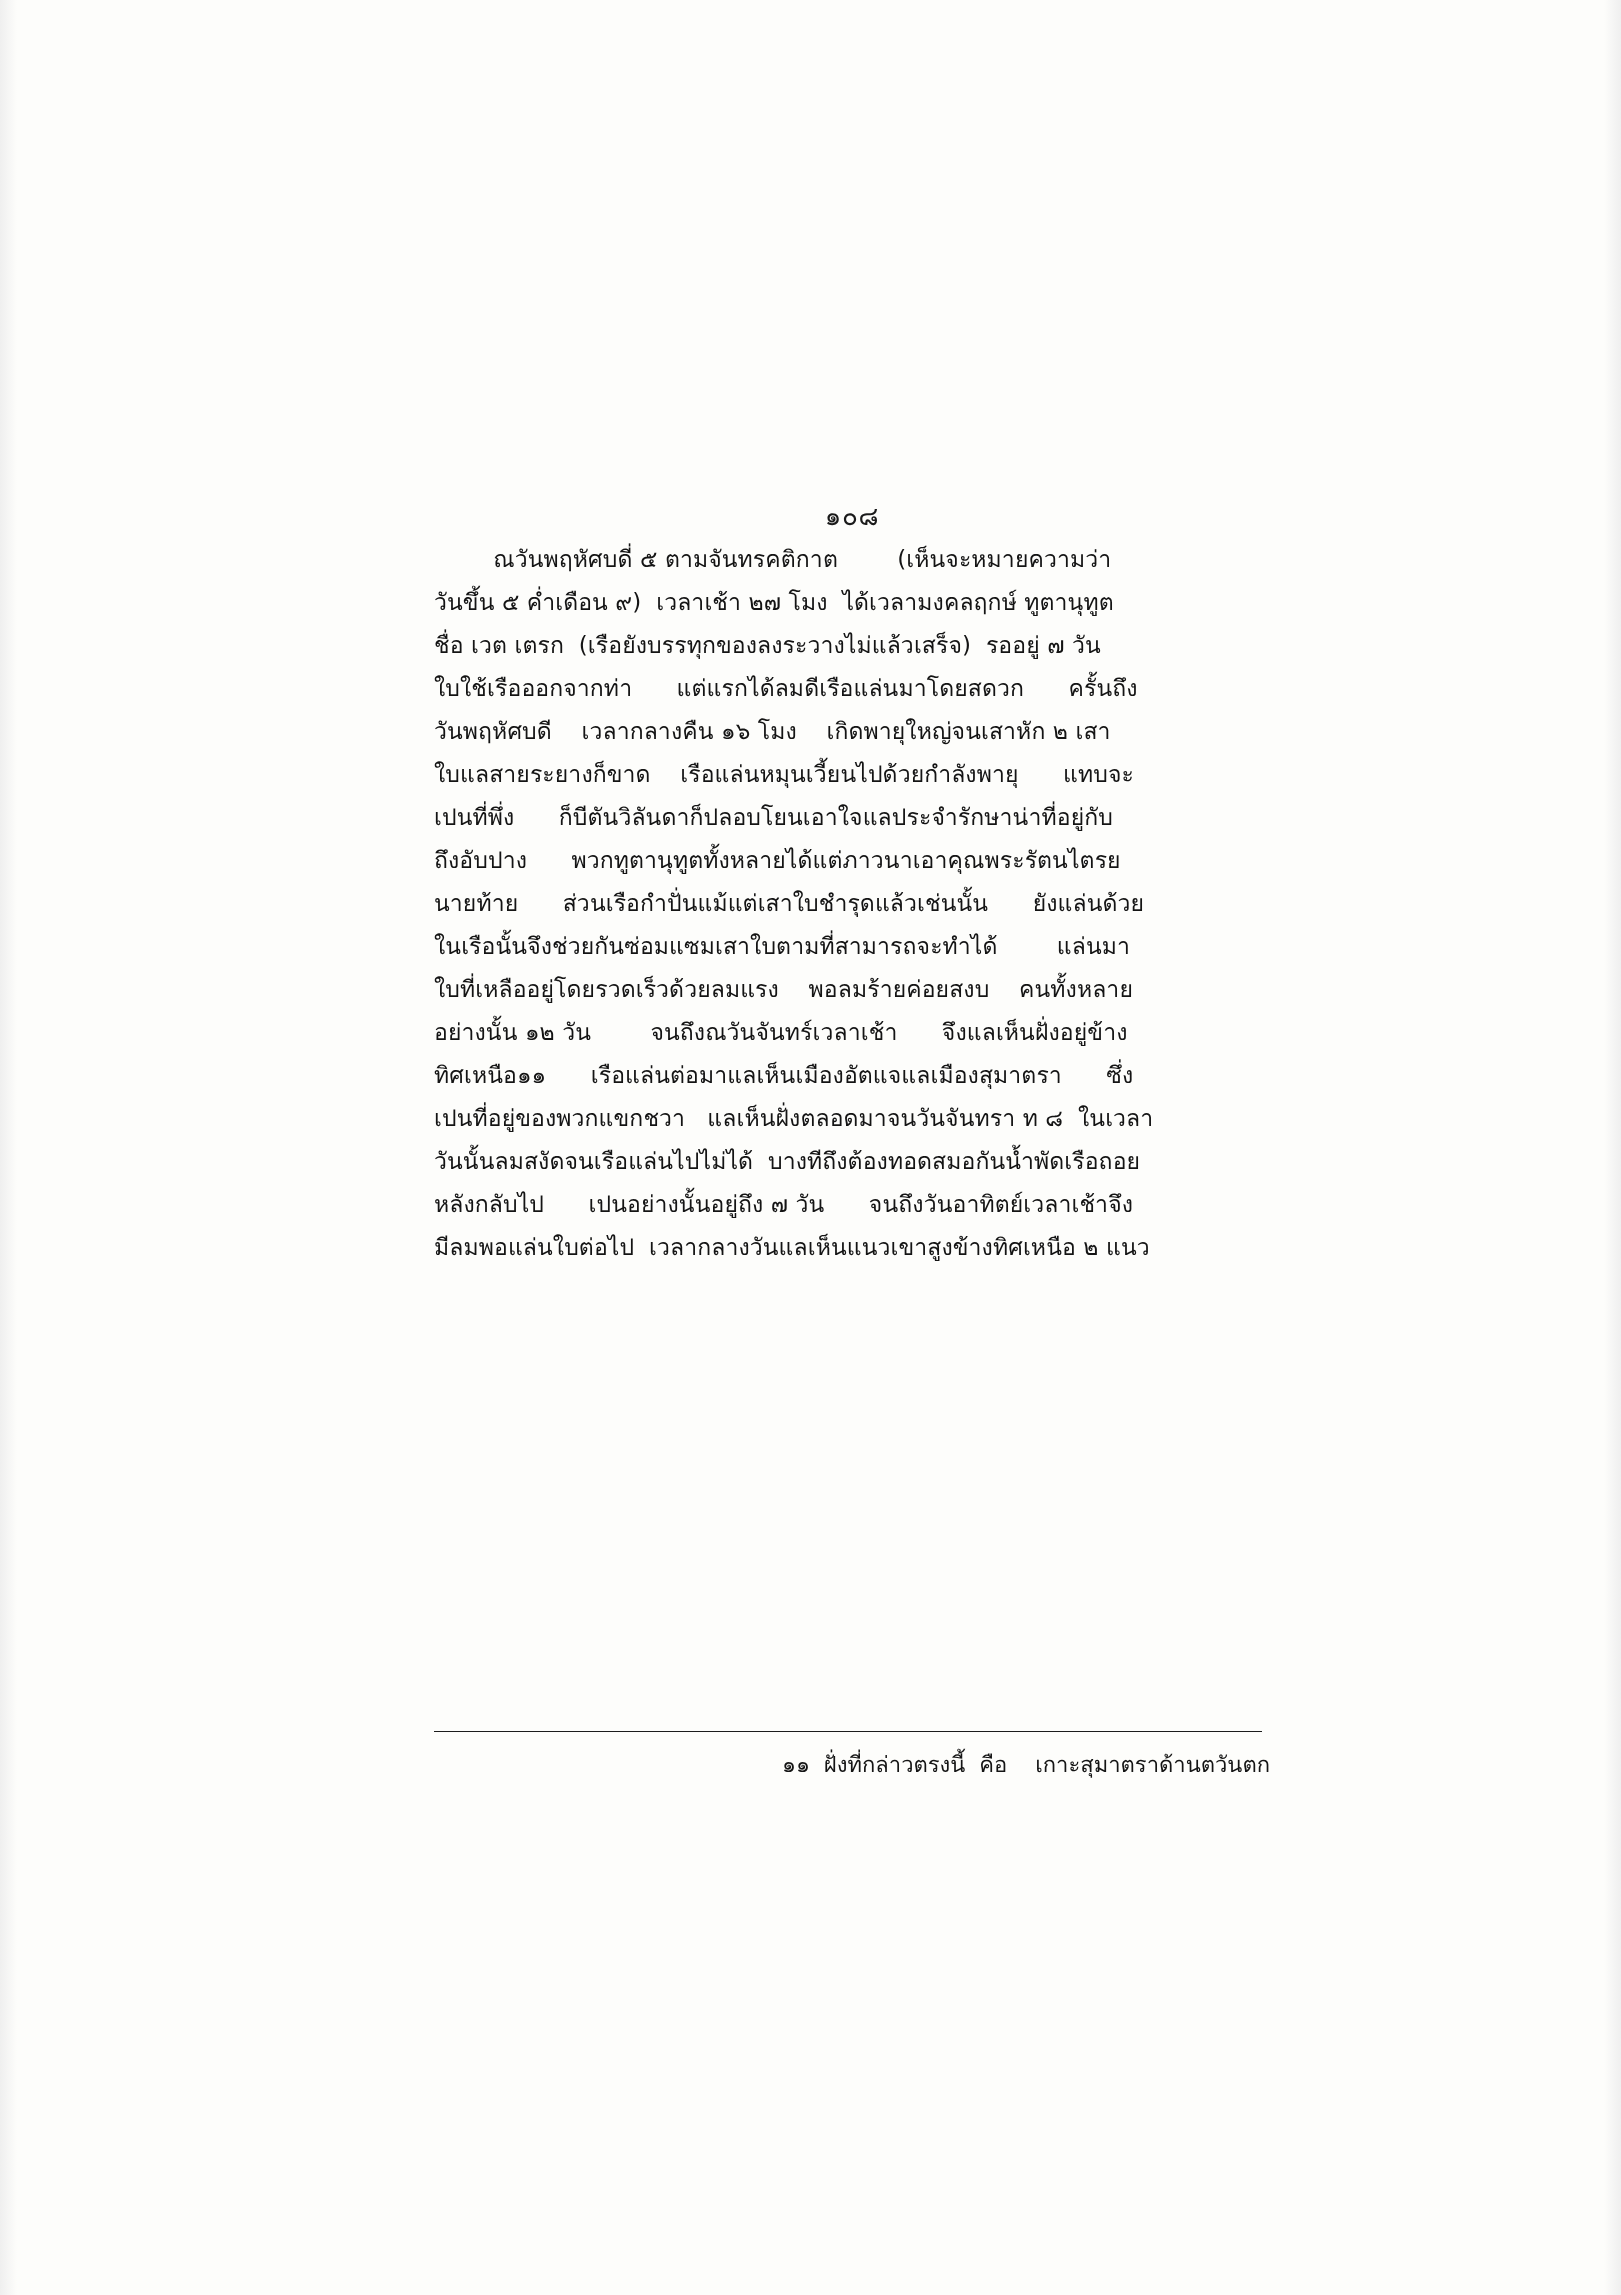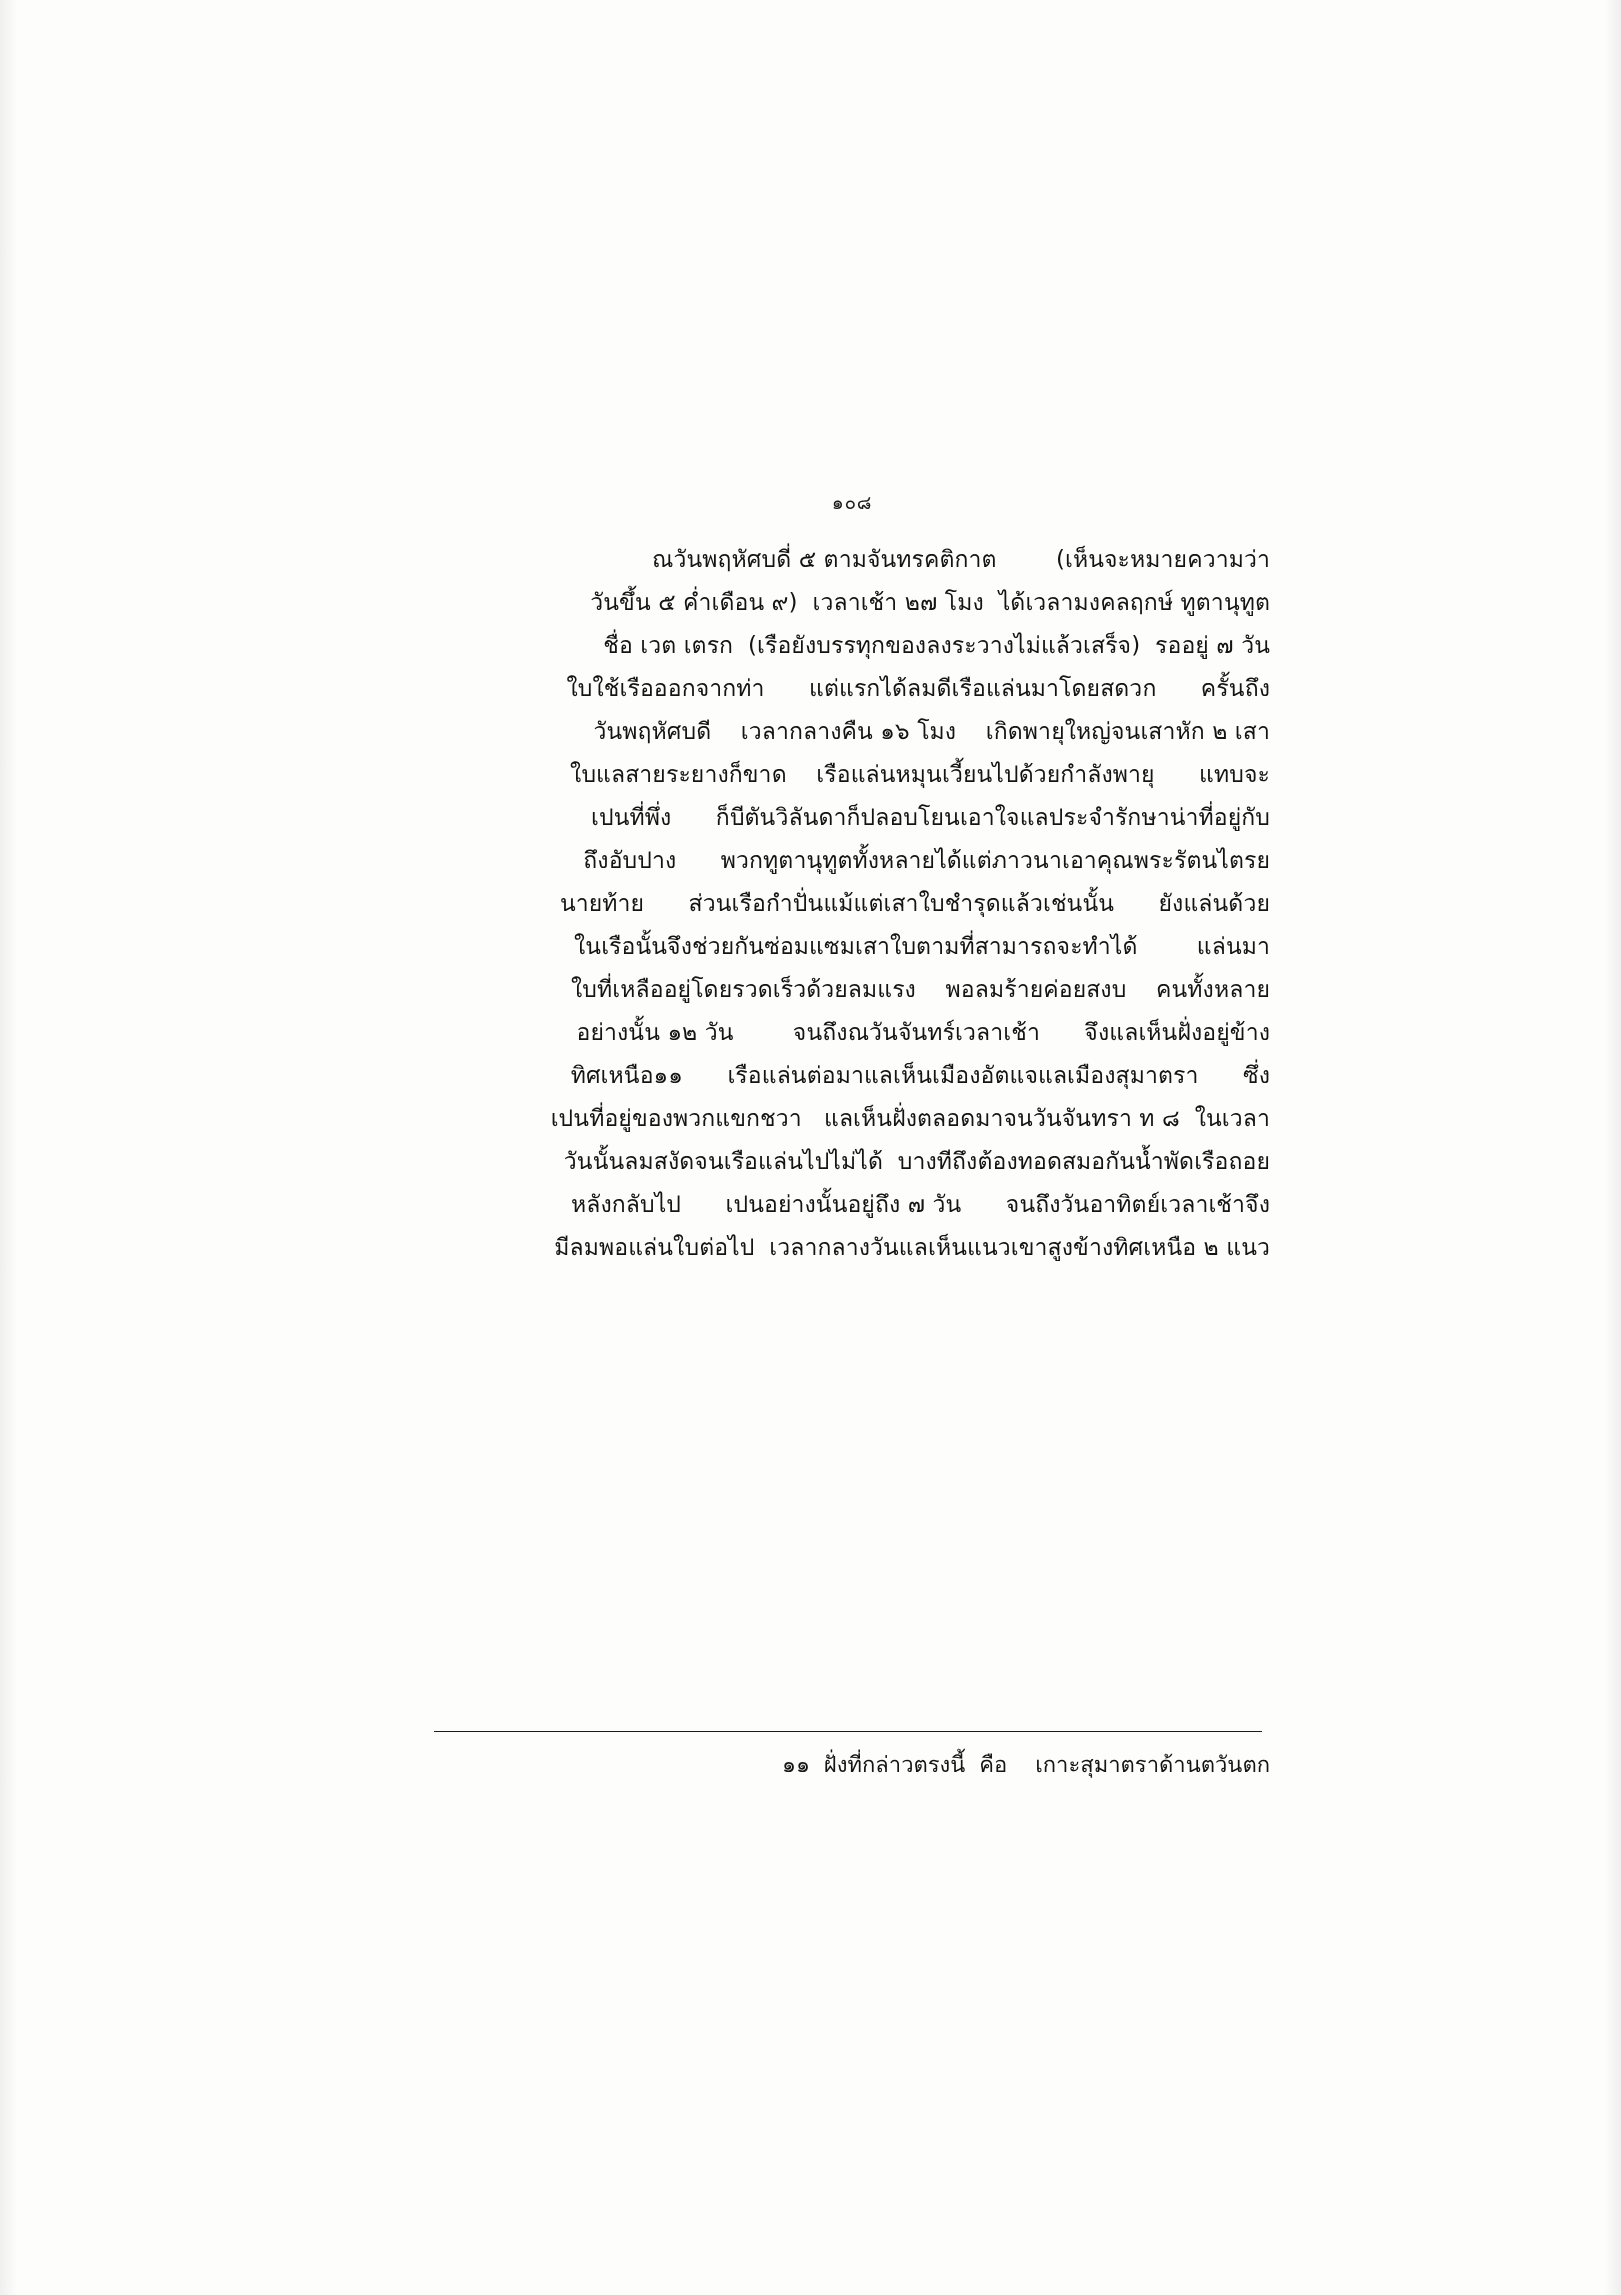--- a/index.html
+++ b/index.html
@@ -40,42 +40,41 @@
   .text-block {
     position: absolute;
     left: 434px;
     top: 487px;
     width: 836px;
   }
 
   .folio {
     position: absolute;
     left: 0;
-    top: 0;
+    top: 8px;
     width: 836px;
     text-align: center;
-    font-size: 19px;
+    font-size: 26px;
     letter-spacing: 0.7px;
     color: #1a1a1a;
   }
 
   .body-lines {
     position: absolute;
     left: 0;
     top: 51px;
     width: 836px;
   }
 
   .line {
     font-size: 23px;
     line-height: 43px;
     white-space: pre-wrap;
     color: #141414;
     letter-spacing: 0.1px;
-    text-align: right;
   }
 
   .rule {
     position: absolute;
     left: 434px;
     top: 1731px;
     width: 828px;
     height: 1.3px;
     background: #1c1c1c;
   }

